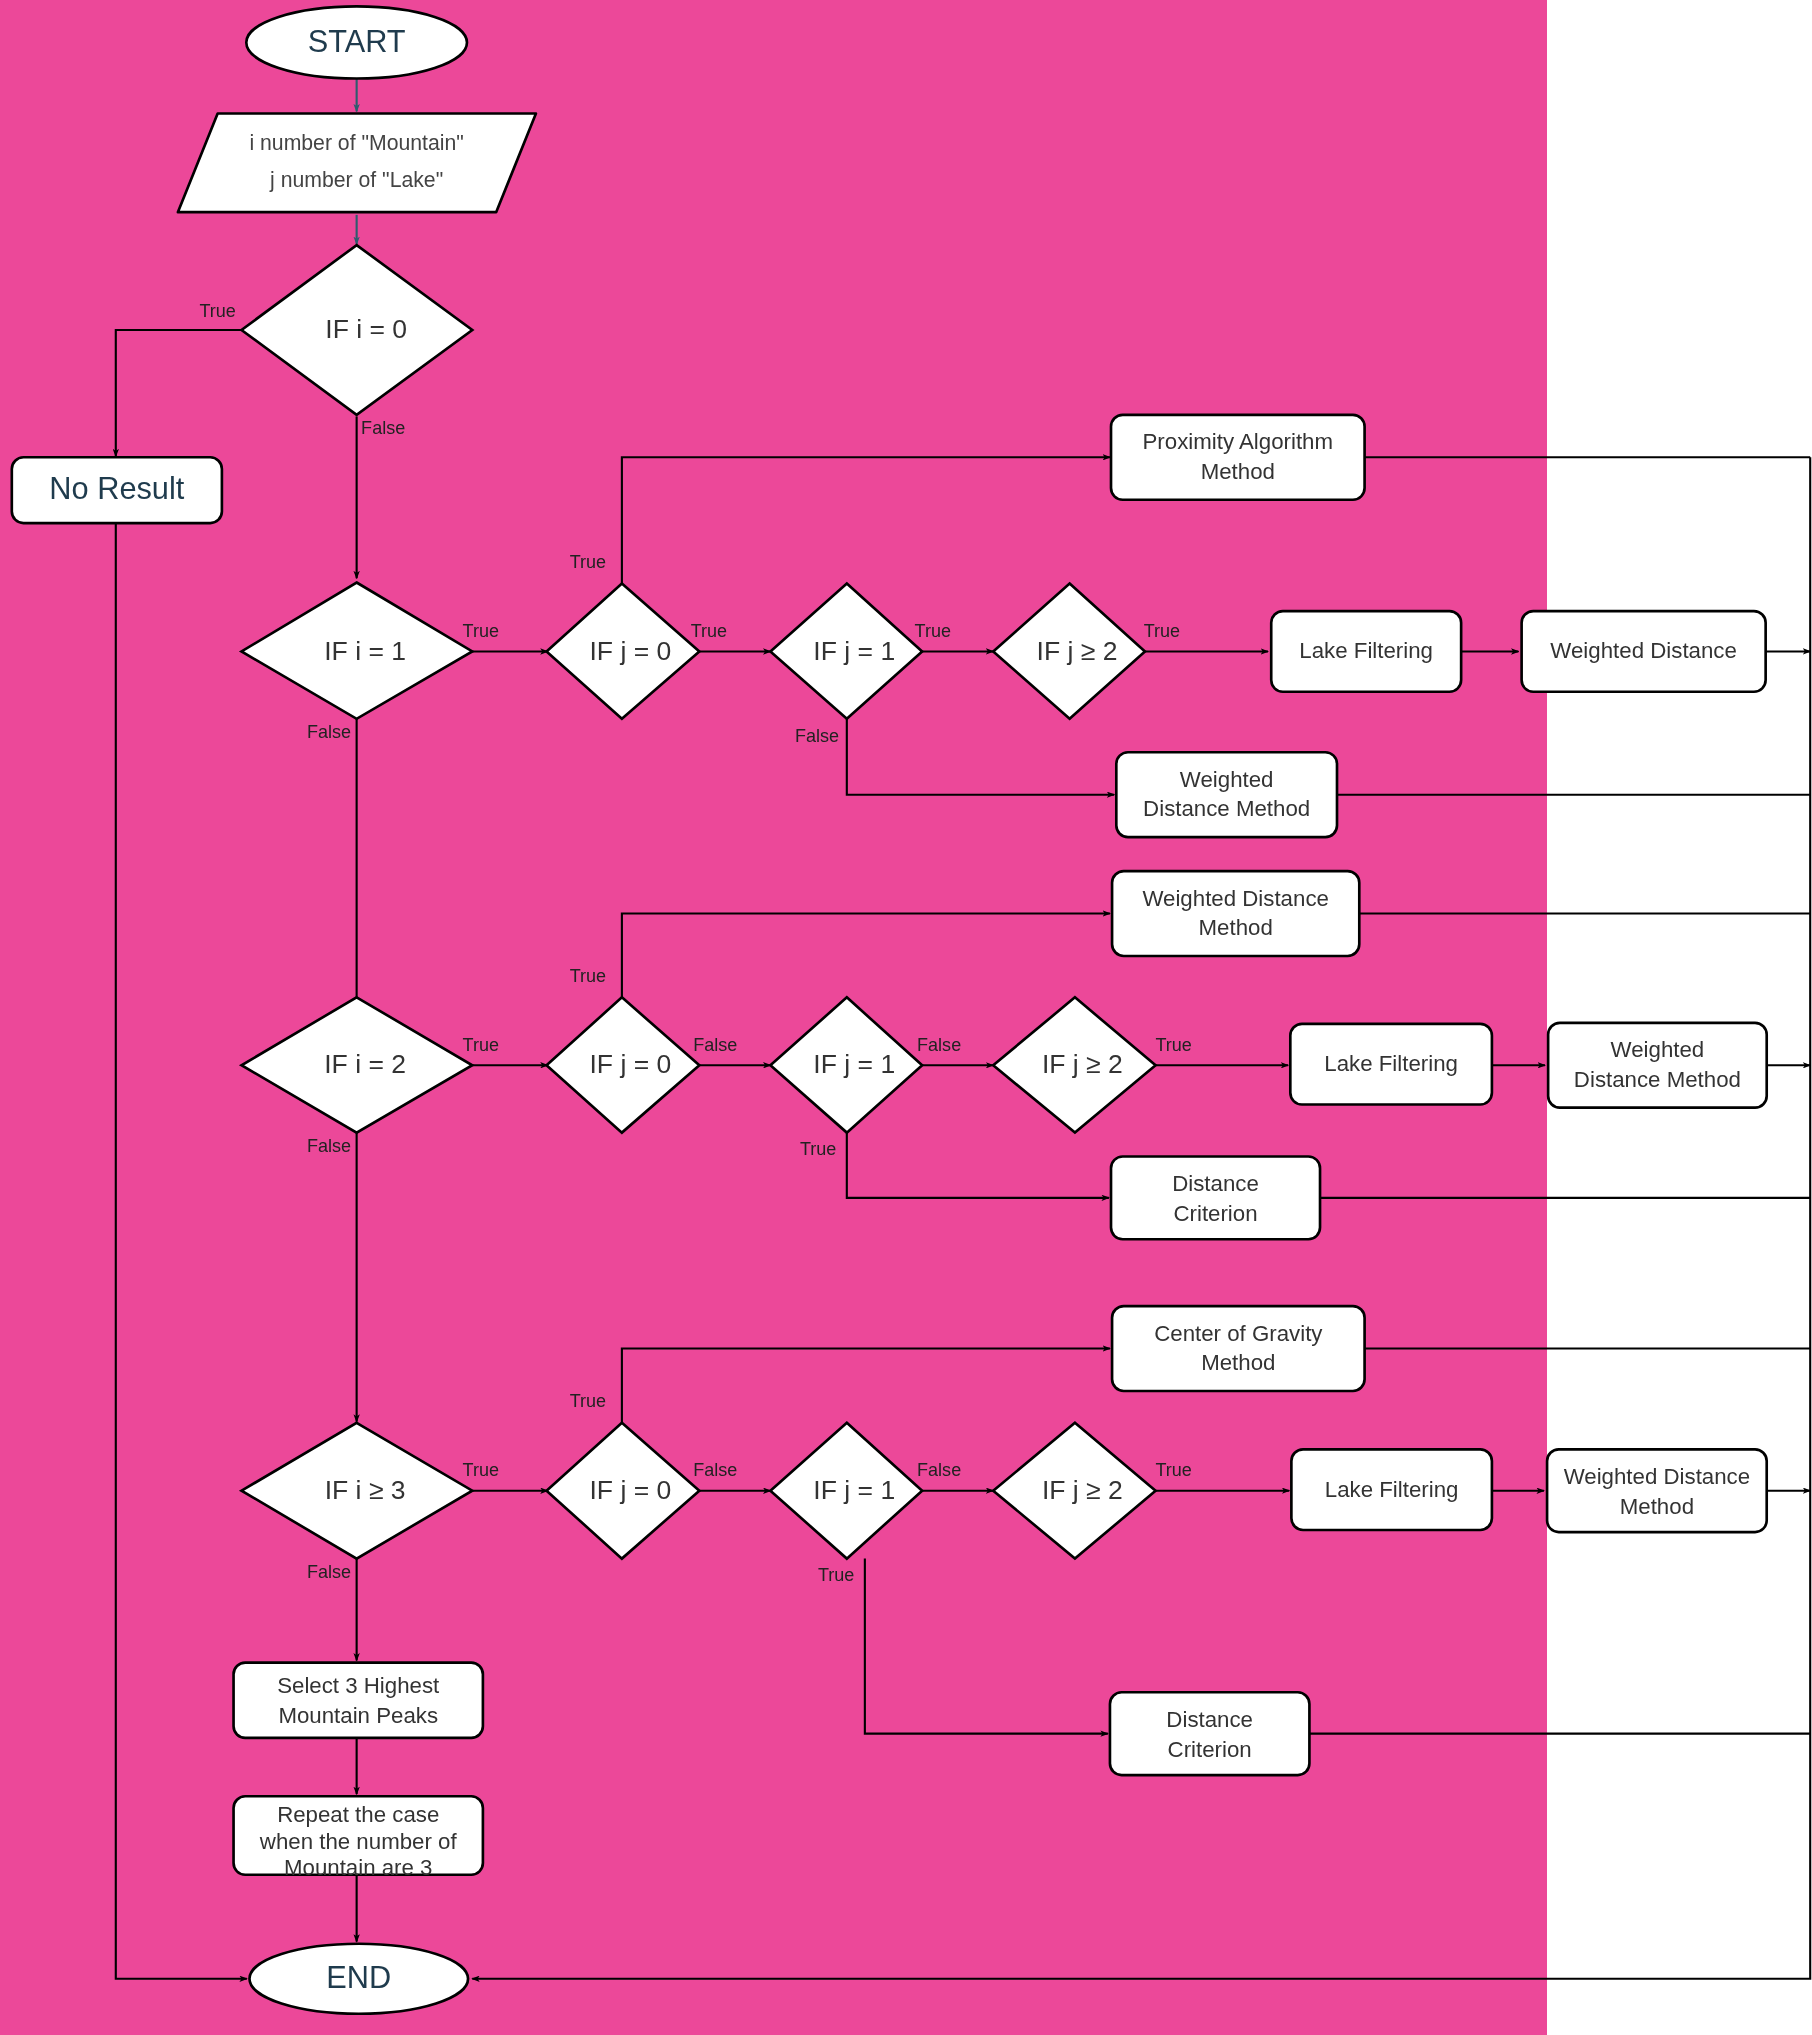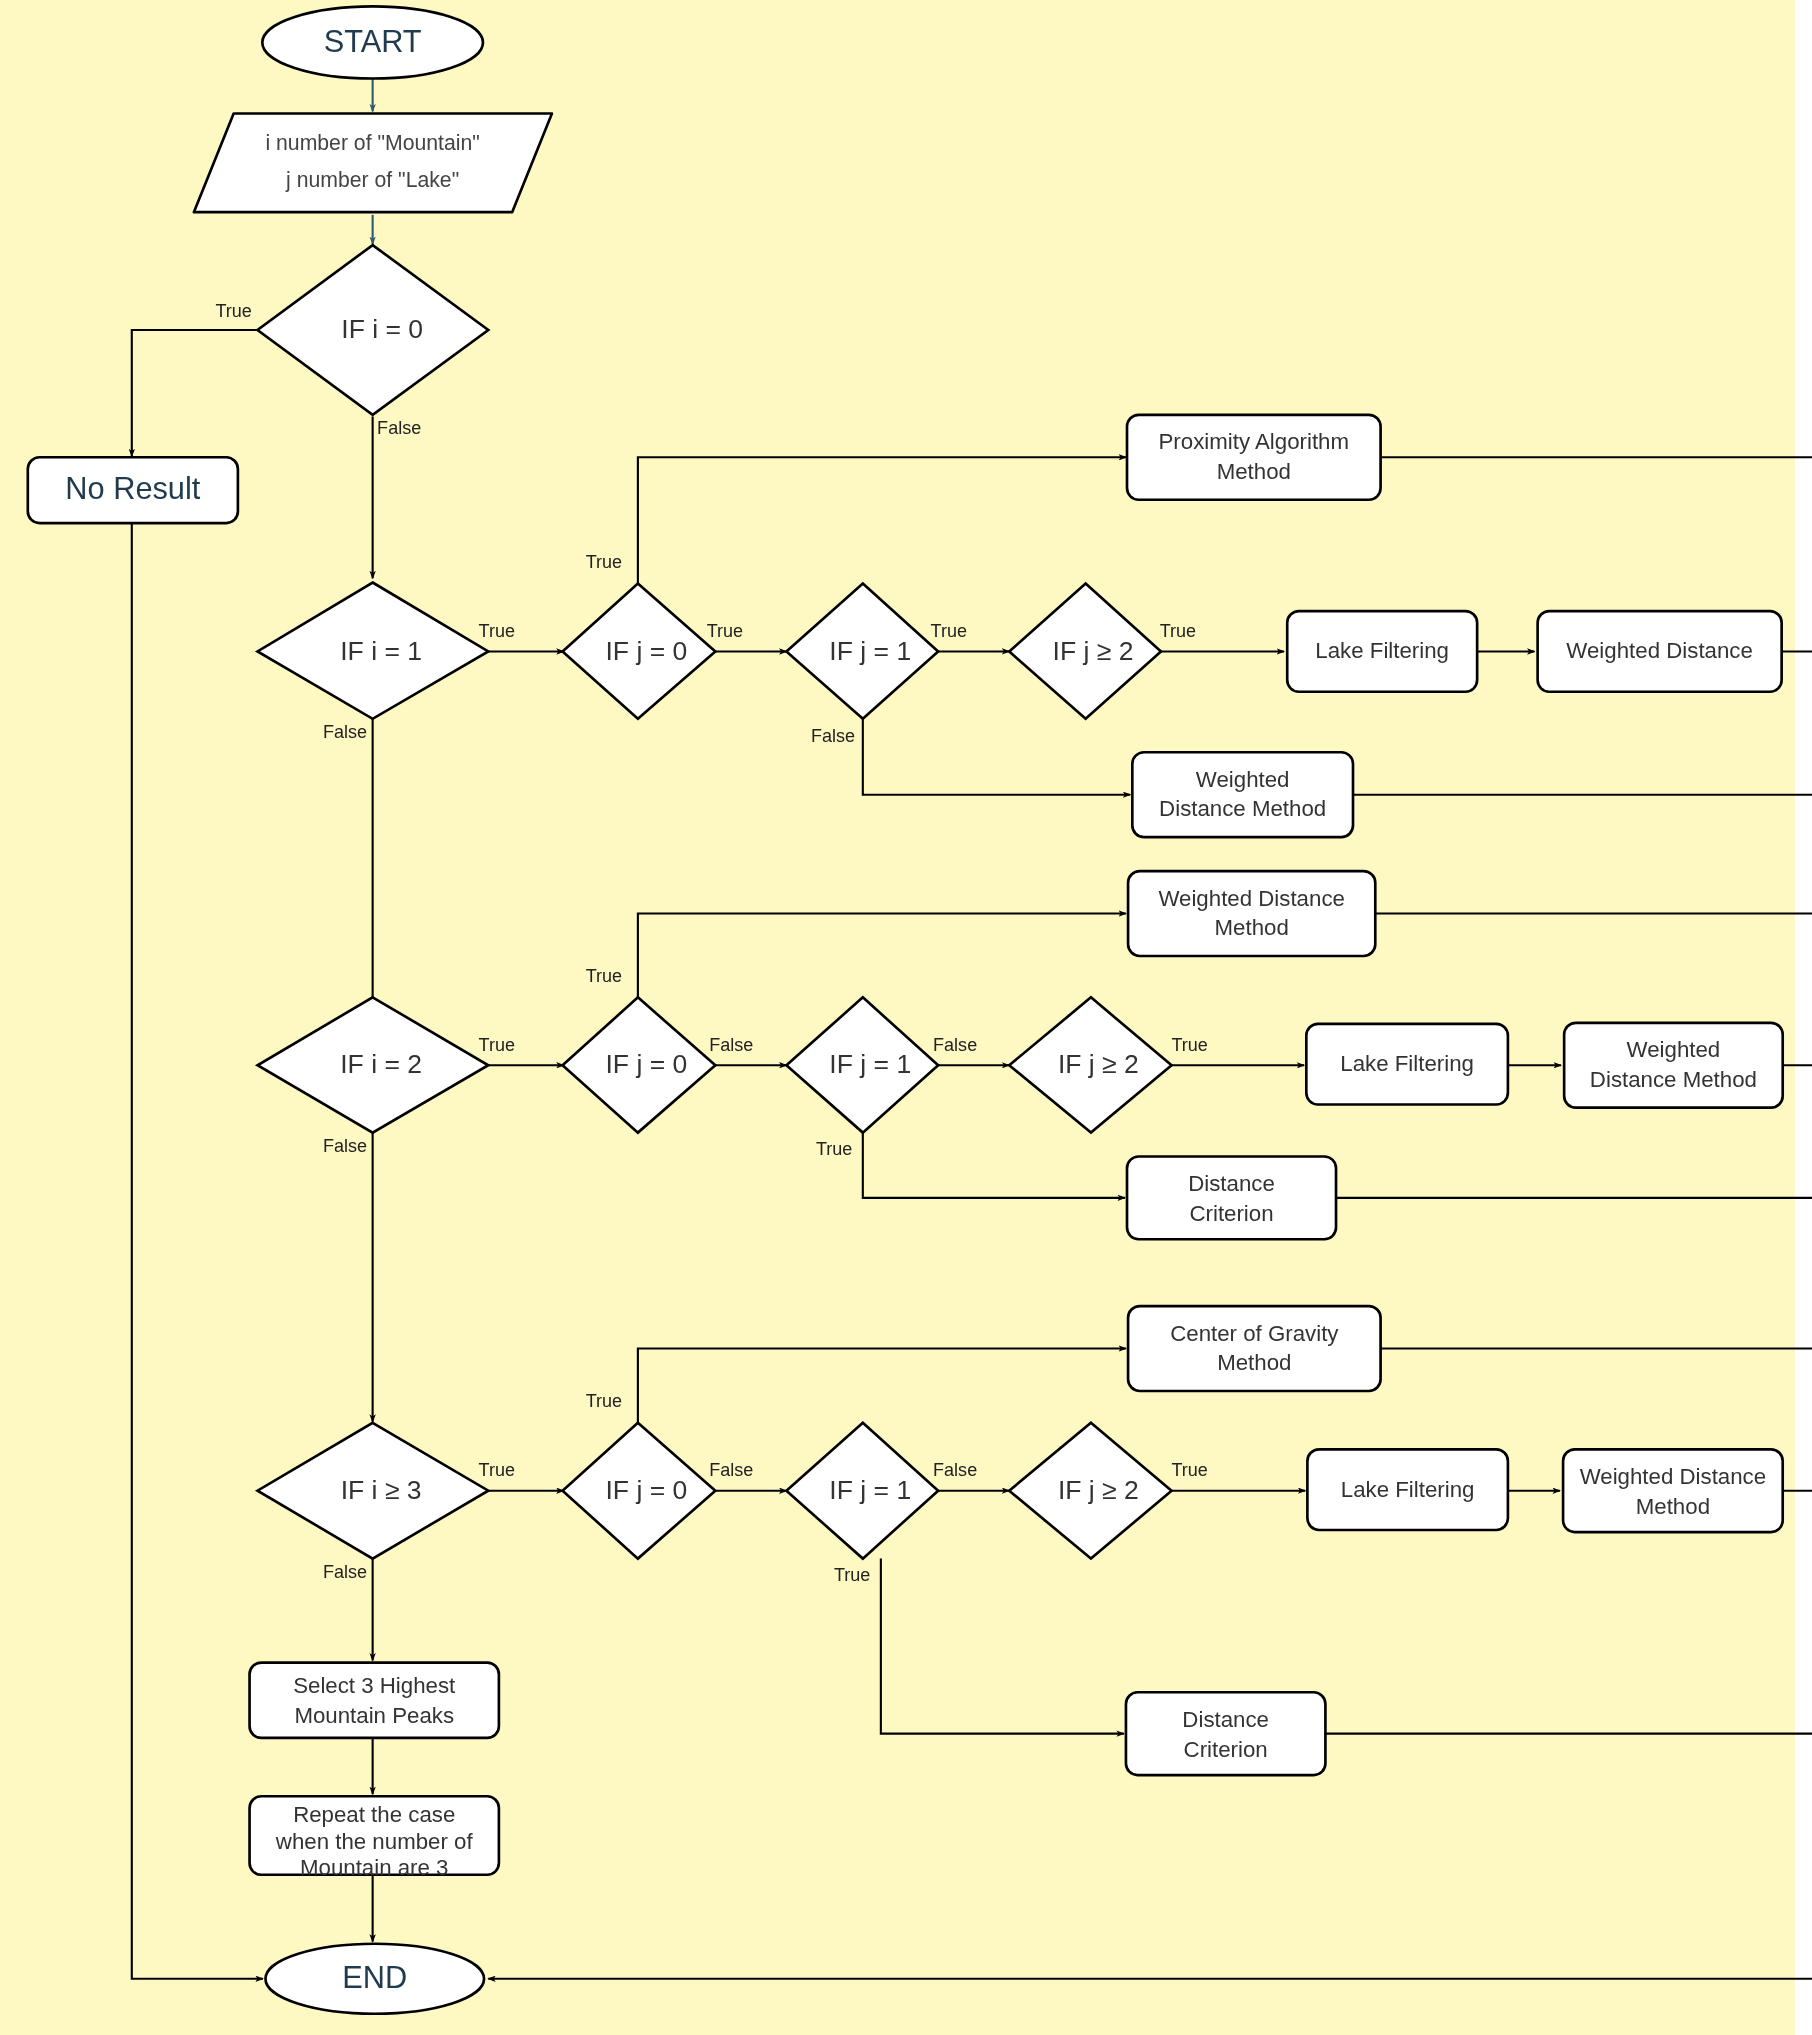--- a/index.html
+++ b/index.html
@@ -2,25 +2,24 @@
 <html style="font-size:8.5px"><head>
 <meta charset="utf-8">
 <style>
   html, body {
     margin: 0;
     padding: 0;
     background: #ffffff;
   }
   #chart-root {
     position: relative;
-    width: 1779px;
+    width: 1547px;
     height: 2035px;
-    background: #fef9c3;
-    font-family: "Liberation Sans", sans-serif;
-    padding-left: 16px;
+    background: #ec4899;
+    font-family: "Liberation Sans", sans-serif;
   }
   svg.flow {
     display: block;
     width: 1813px;
     height: 2035px;
   }
   .term-stroke { stroke: #000000; stroke-width: 5; fill: #ffffff; }
   .proc-stroke { stroke: #000000; stroke-width: 5; fill: #ffffff; }
   .dec-stroke  { stroke: #000000; stroke-width: 5; fill: #ffffff; }
   .io-stroke   { stroke: #000000; stroke-width: 5; fill: #ffffff; }

